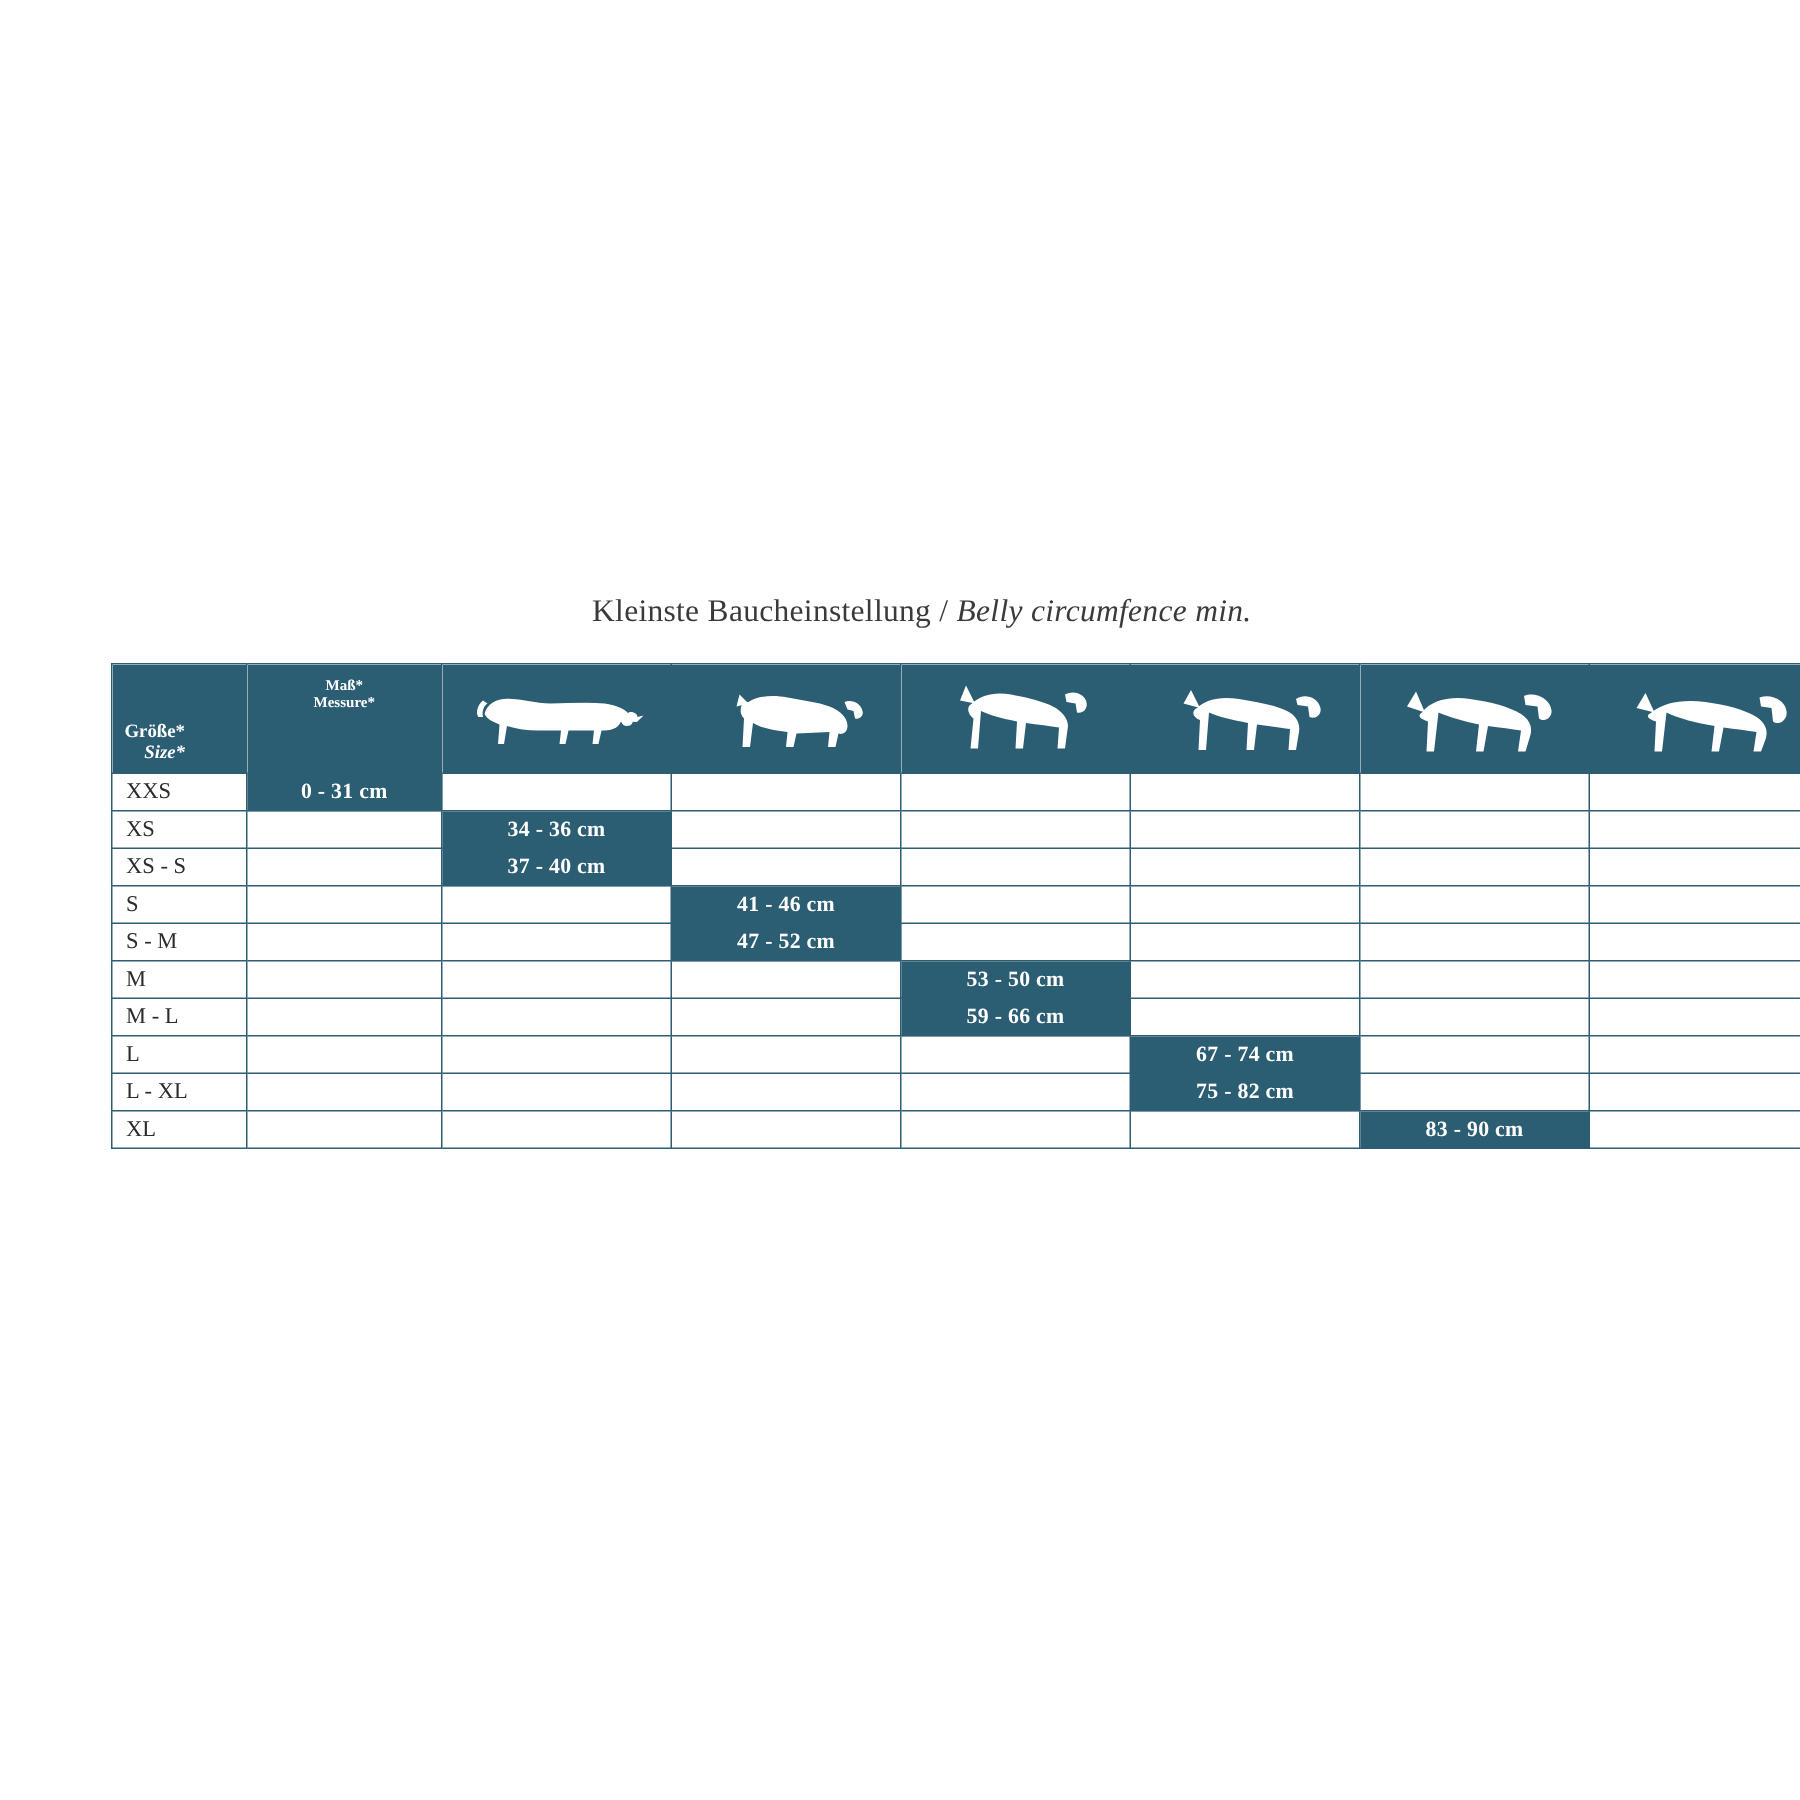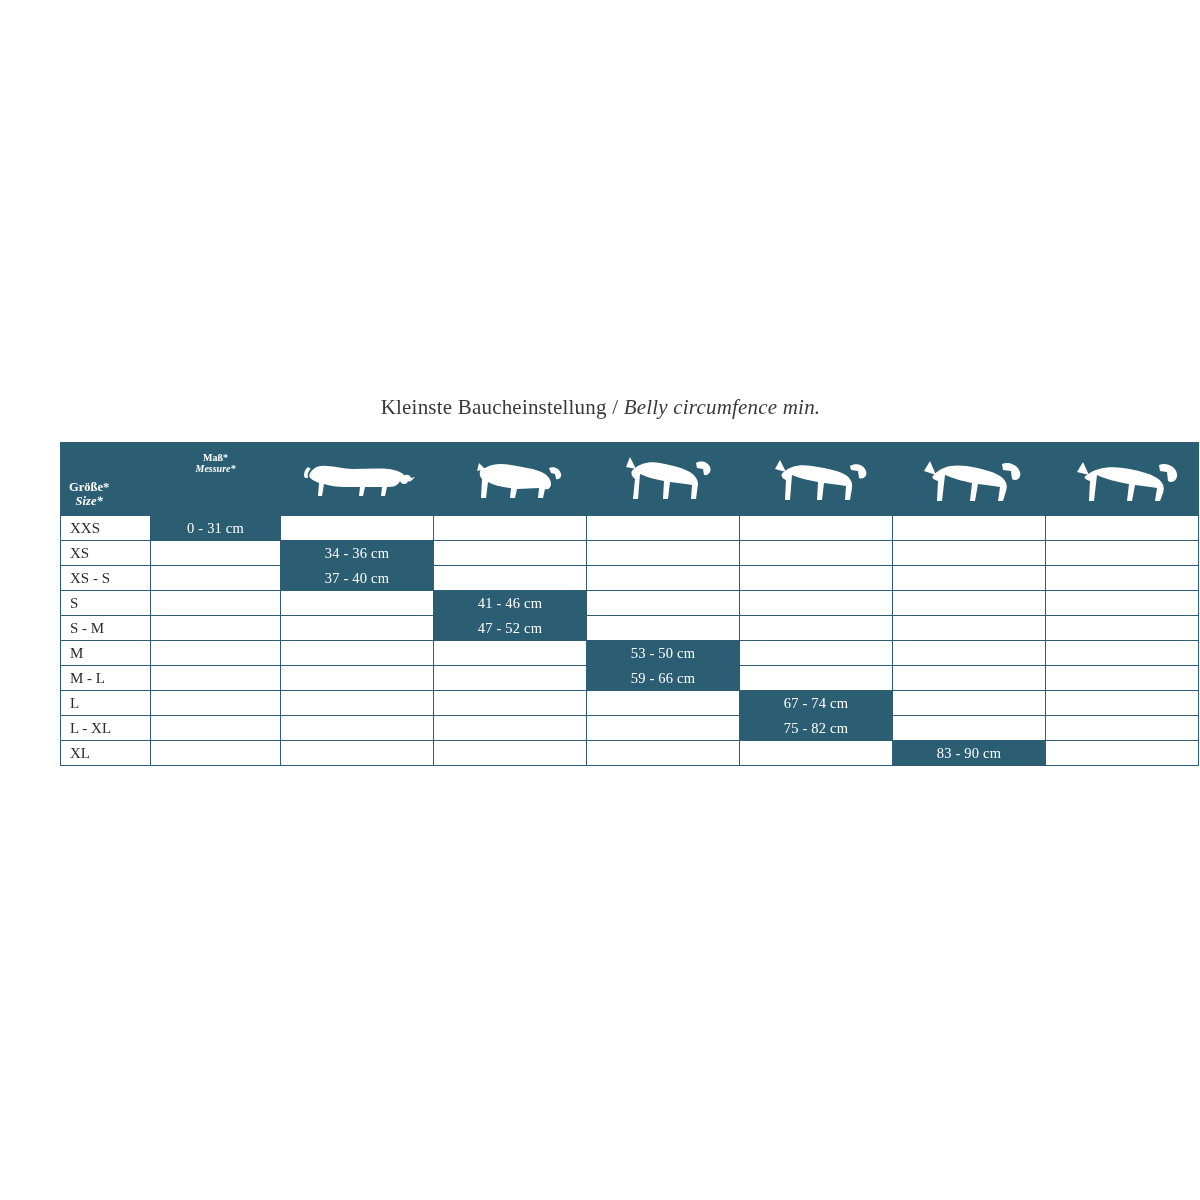--- a/index.html
+++ b/index.html
@@ -10,21 +10,21 @@
   body {
     width: 1200px;
     height: 1200px;
     font-family: "Liberation Serif", serif;
     color: #2b2b2b;
     position: relative;
     overflow: hidden;
   }
   #size-chart {
     position: absolute;
-    left: 60px;
+    left: 74px;
     top: 395px;
     width: 1081px;
   }
   .chart-title {
     font-family: "Liberation Serif", serif;
     font-size: 21px;
     color: #3a3a3a;
     text-align: center;
     letter-spacing: 0.2px;
     margin-bottom: 22px;
@@ -53,21 +53,21 @@
   thead th {
     background: #2b5d73;
     height: 72px;
     vertical-align: middle;
     text-align: center;
     position: relative;
   }
   th.size-head {
     background: #2b5d73;
     color: #ffffff;
-    text-align: center;
+    text-align: right;
     position: relative;
   }
   .size-head-inner {
     position: absolute;
     left: 8px;
     bottom: 7px;
     line-height: 1.12;
     font-size: 12.5px;
   }
   .size-head-inner .de { font-style: normal; }
@@ -81,21 +81,21 @@
   .meas-head-inner {
     position: absolute;
     left: 0;
     right: 0;
     top: 9px;
     text-align: center;
     line-height: 1.12;
     font-size: 10px;
   }
   .meas-head-inner .de { font-style: normal; }
-  .meas-head-inner .en { font-style: italic; }
+  .meas-head-inner .en { }
 
   .dog-icon {
     display: block;
     margin: 0 auto;
   }
 
   tbody tr { height: 25px; padding-left: 44px; }
   tbody td.size-cell {
     color: #2b2b2b;
     font-size: 15px;
@@ -104,21 +104,21 @@
     background: #ffffff;
     white-space: nowrap;
   }
   tbody td.val {
     background: #ffffff;
   }
   tbody td.val.filled {
     background: #2b5d73;
     color: #ffffff;
     font-size: 14.5px;
-    font-weight: normal;
+    font-weight: bold;
     text-align: center;
     letter-spacing: 0.2px;
     white-space: nowrap;
   }
 </style>
 </head>
 <body>
 
 <div id="size-chart">
 

